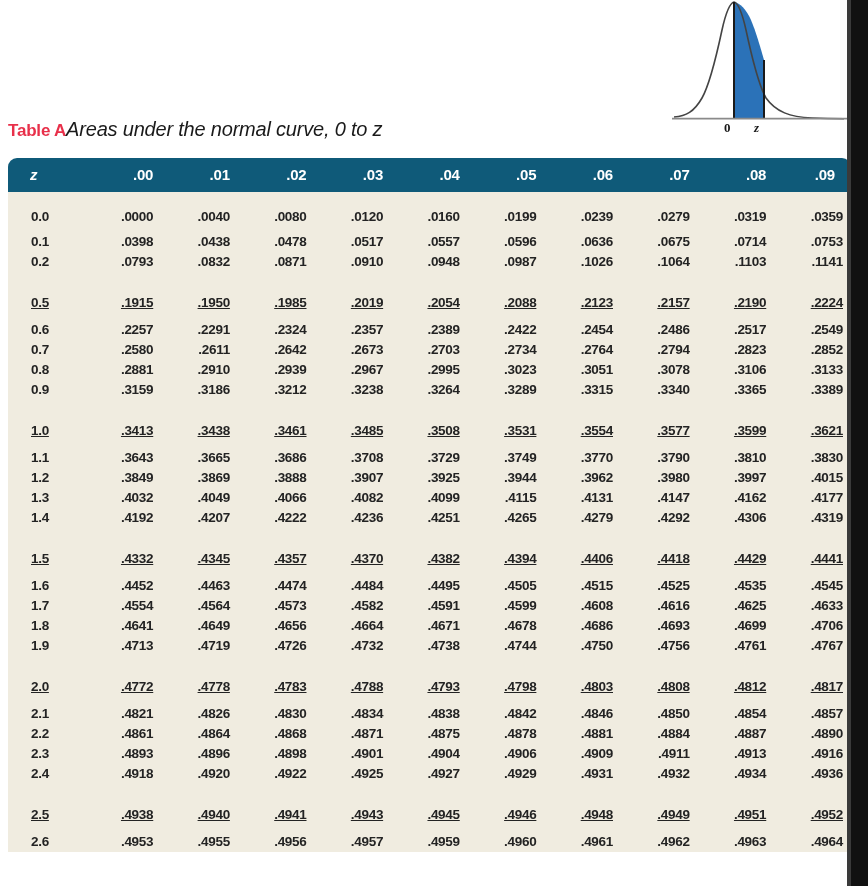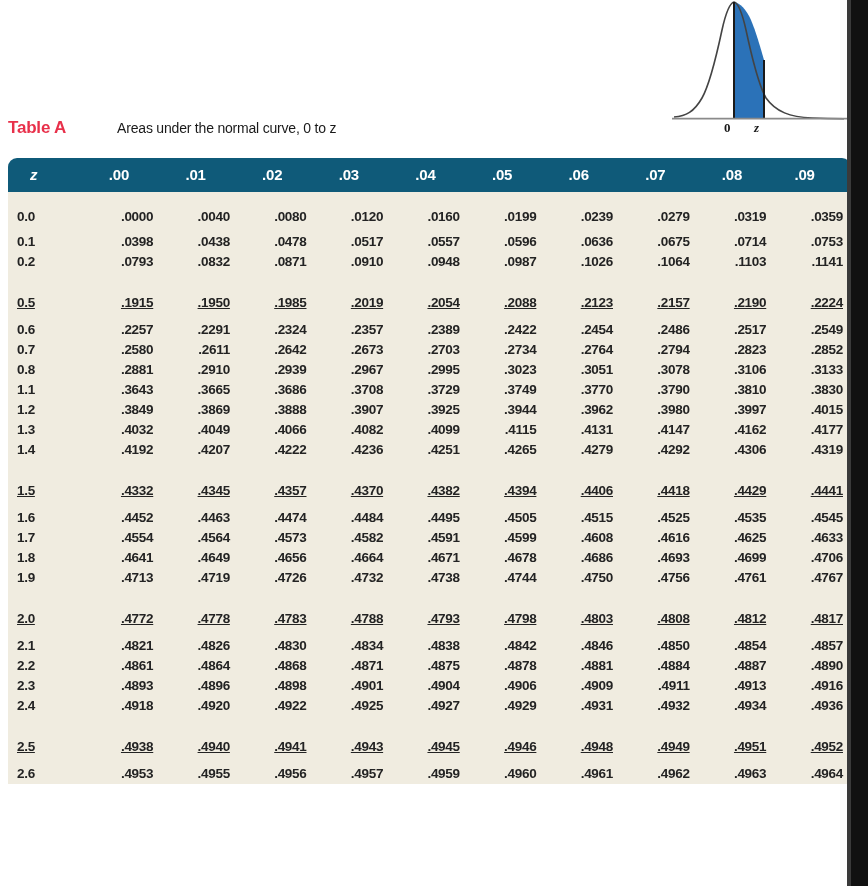--- a/index.html
+++ b/index.html
@@ -56,33 +56,33 @@
 
   
   .caption {
     position: absolute;
     top: 118px;
     left: 8px;
     height: 22px;
     display: flex;
     align-items: baseline;
     white-space: nowrap;
-    gap: 35px;
   }
   .caption-label {
     color: #e8304a;
     font-weight: bold;
     font-size: 17px;
     letter-spacing: -0.2px;
   }
   .caption-text {
-    margin-left: 16px;
+    margin-left: 0;
     color: #1a1a1a;
-    font-size: 14px;
+    font-size: 20px;
     letter-spacing: -0.2px;
+    font-style: italic;
   }
 
   
   .table-wrap {
     position: absolute;
     top: 158px;
     left: 8px;
     width: 843px;
   }
   table.ztable {
@@ -90,20 +90,21 @@
     border-collapse: collapse;
     table-layout: fixed;
   }
   table.ztable thead th {
     background: #0f5a79;
     color: #ffffff;
     font-size: 15px;
     font-weight: bold;
     height: 32px;
     padding: 0 8px 2px 0;
+    text-align: right;
     letter-spacing: -0.2px;
   }
   table.ztable thead th.col-z {
     text-align: left;
     padding-left: 22px;
     font-style: italic;
     border-top-left-radius: 9px;
   }
   table.ztable thead th.col-last {
     border-top-right-radius: 9px;
@@ -117,21 +118,21 @@
     color: #232323;
     font-weight: bold;
     height: 20px;
     line-height: 20px;
     padding: 0 8px 0 0;
     text-align: right;
     letter-spacing: -0.3px;
   }
   table.ztable tbody td.col-z {
     text-align: left;
-    padding-left: 9px;
+    padding-left: 23px;
     padding-right: 0;
   }
   table.ztable tbody td.col-last {
   }
   table.ztable tbody tr.group-start td {
     padding-top: 14px;
     height: 34px;
     text-decoration: underline;
   }
   table.ztable tbody tr.first-row td {
@@ -264,20 +265,46 @@
           <td>.2939</td>
           <td>.2967</td>
           <td>.2995</td>
           <td>.3023</td>
           <td>.3051</td>
           <td>.3078</td>
           <td>.3106</td>
           <td class="col-last">.3133</td>
         </tr>
         <tr>
+          <td class="col-z">0.9</td>
+          <td>.3159</td>
+          <td>.3186</td>
+          <td>.3212</td>
+          <td>.3238</td>
+          <td>.3264</td>
+          <td>.3289</td>
+          <td>.3315</td>
+          <td>.3340</td>
+          <td>.3365</td>
+          <td class="col-last">.3389</td>
+        </tr>
+        <tr class="group-start">
+          <td class="col-z">1.0</td>
+          <td>.3413</td>
+          <td>.3438</td>
+          <td>.3461</td>
+          <td>.3485</td>
+          <td>.3508</td>
+          <td>.3531</td>
+          <td>.3554</td>
+          <td>.3577</td>
+          <td>.3599</td>
+          <td class="col-last">.3621</td>
+        </tr>
+        <tr>
           <td class="col-z">1.1</td>
           <td>.3643</td>
           <td>.3665</td>
           <td>.3686</td>
           <td>.3708</td>
           <td>.3729</td>
           <td>.3749</td>
           <td>.3770</td>
           <td>.3790</td>
           <td>.3810</td>

